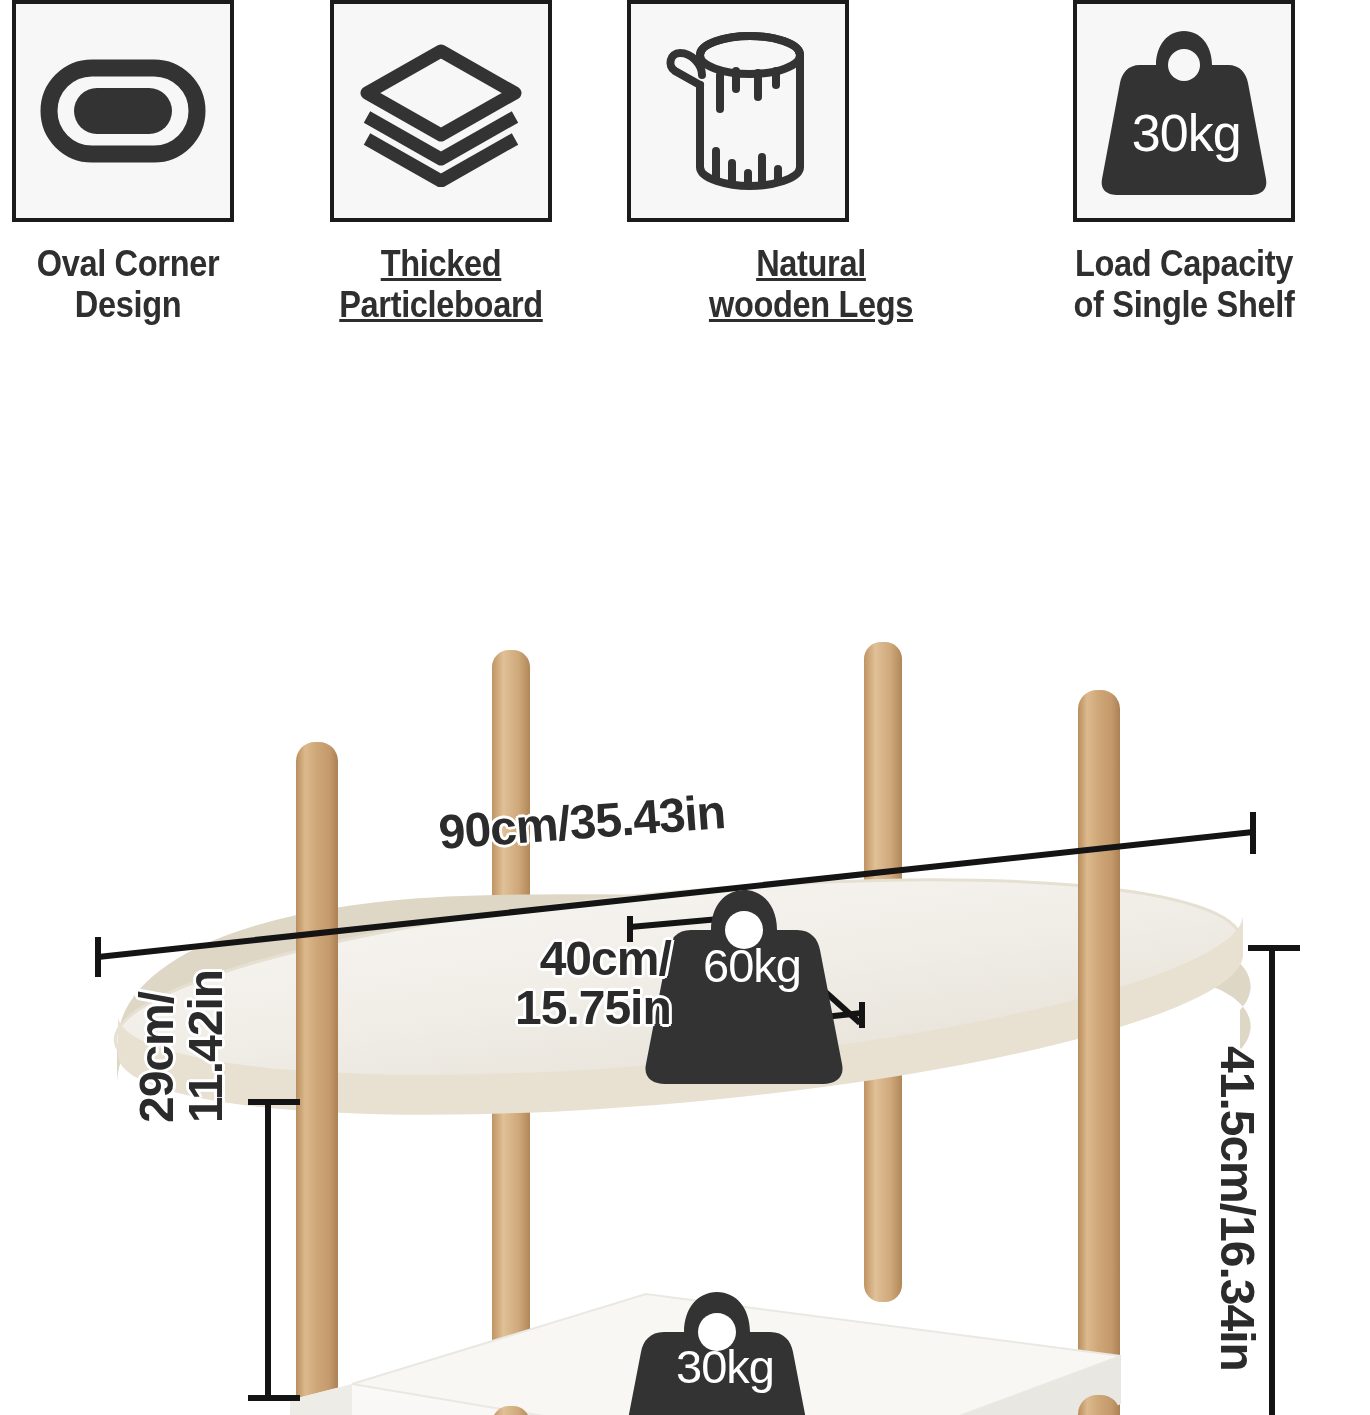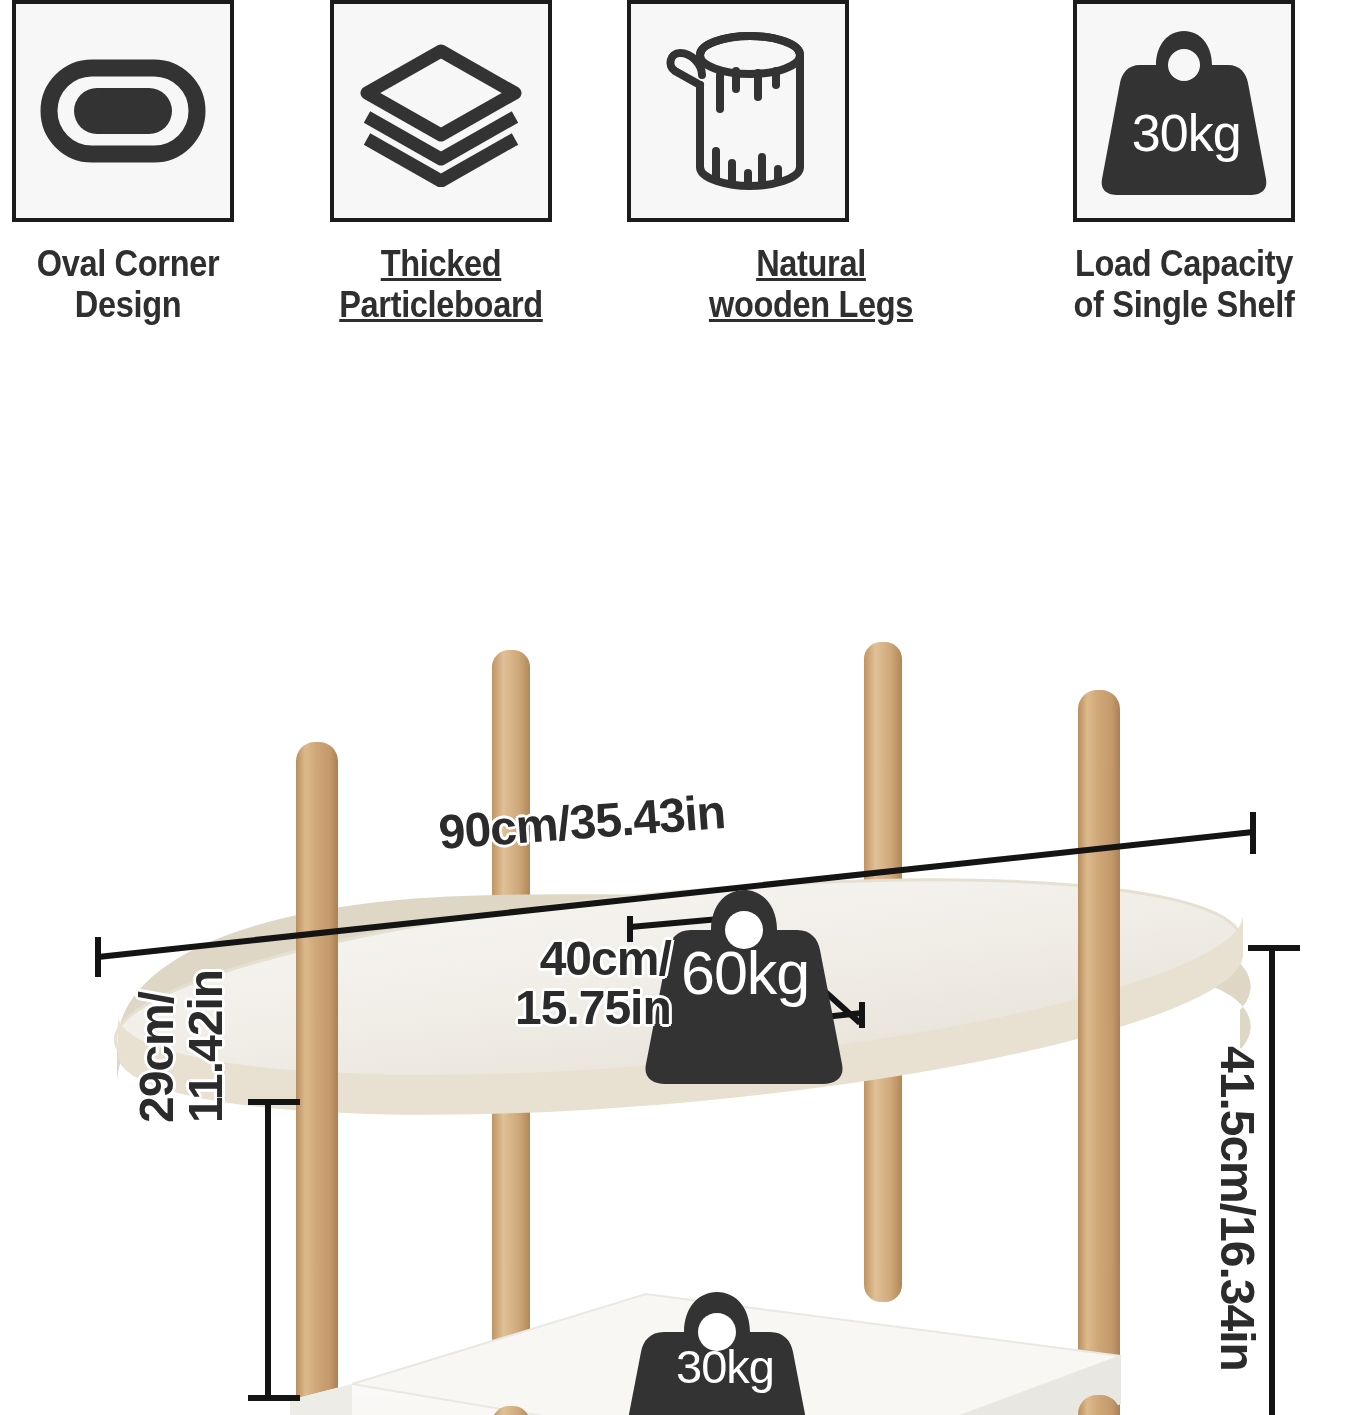--- a/index.html
+++ b/index.html
@@ -67,21 +67,21 @@
   #dim-left-top{ left:132px; top:763px; font-size:48px; text-align:left;
                  transform:rotate(-90deg); transform-origin:left top;
                  width:300px; }
   #dim-left-bot{ left:58px;  top:1054px;font-size:48px; }
 
   
   .kg-text{
     position:absolute;font-weight:400;color:#ffffff;
     letter-spacing:-1px;
   }
-  #kg-top{ left:681px; top:578px; font-size:61px;text-align:center; }
+  #kg-top{ left:703px; top:578px; font-size:47px;text-align:center; }
   #kg-mid{ left:676px; top:979px; font-size:47px; }
 </style>
 </head>
 <body>
 
 <div id="feature-strip">
 
   <div class="feature-cell" style="width:250px;padding-left:6px;align-items:flex-start;">
     <div class="feature-icon-box" style="margin-left:6px;">
       <span>

